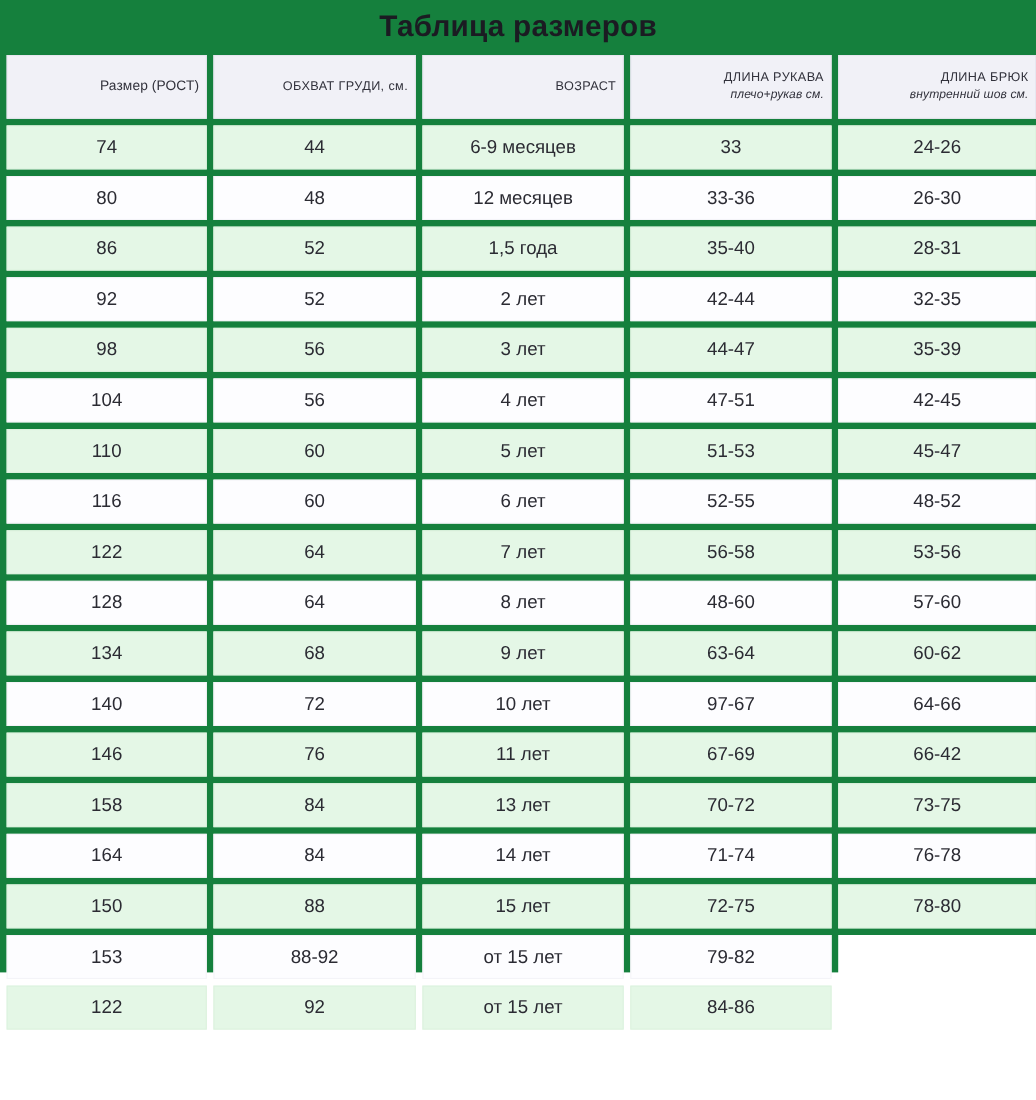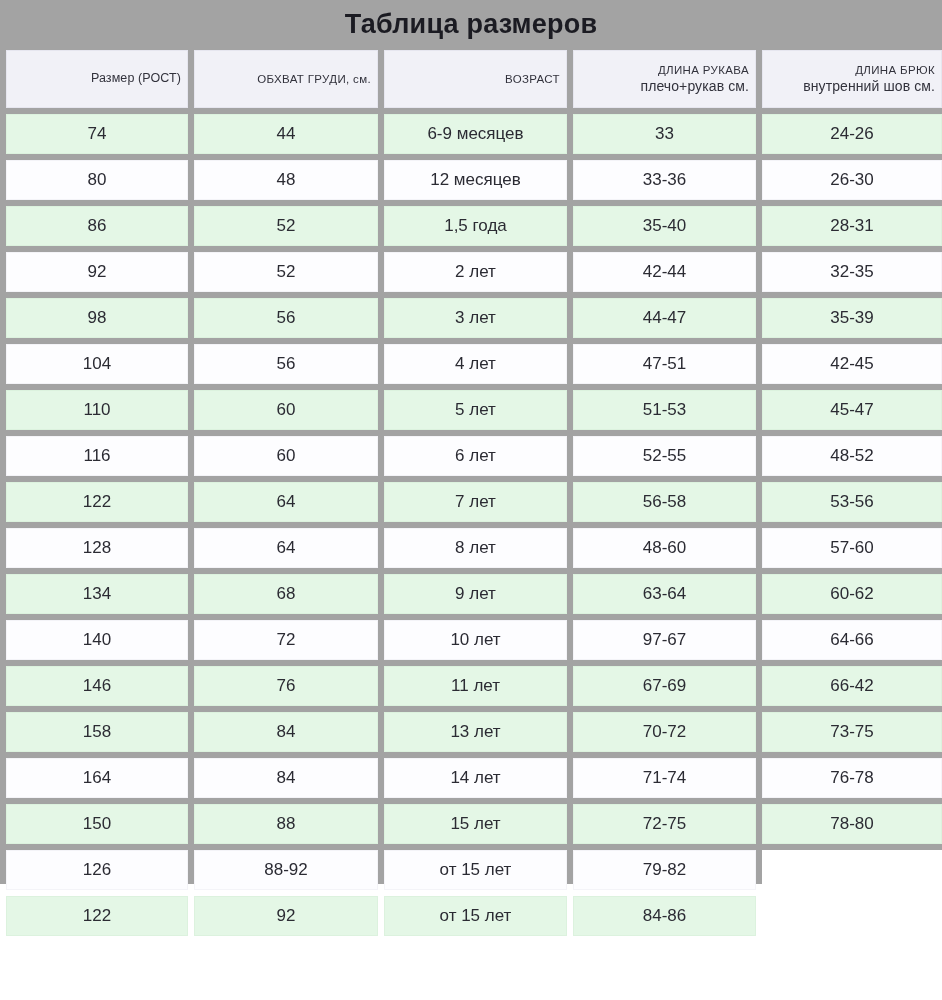--- a/index.html
+++ b/index.html
@@ -12,21 +12,21 @@
     height: 1000px;
     font-family: "Liberation Sans", sans-serif;
     color: #2b2b33;
     overflow: hidden;
   }
 
   .page {
     width: 942px;
     height: 884px;
     box-sizing: border-box;
-    background: #a3a3a3;
+    background: #15803d;
     display: flex;
     flex-direction: column;
   }
 
   
   .title {
     text-align: center;
     font-size: 27px;
     font-weight: 700;
     letter-spacing: 0.2px;
@@ -69,24 +69,25 @@
     font-size: 11.5px;
     letter-spacing: 0.35px;
     white-space: nowrap;
   }
   .th-main.mixed {
     font-size: 12.5px;
     letter-spacing: 0.1px;
   }
   .th-sub {
     display: block;
-    font-size: 14px;
+    font-size: 11px;
     letter-spacing: 0.1px;
     white-space: nowrap;
     margin-top: 1px;
+    font-style: italic;
   }
 
   tbody td {
     height: 34px;
     padding: 2px 6px;
     text-align: center;
     vertical-align: middle;
     font-size: 17px;
     color: #2b2b33;
     border: 1px solid transparent;
@@ -251,21 +252,21 @@
           <td>76-78</td>
         </tr>
         <tr class="green">
           <td>150</td>
           <td>88</td>
           <td>15 лет</td>
           <td>72-75</td>
           <td>78-80</td>
         </tr>
         <tr class="plain">
-          <td>126</td>
+          <td>153</td>
           <td>88-92</td>
           <td>от 15 лет</td>
           <td>79-82</td>
           <td class="empty"></td>
         </tr>
         <tr class="green">
           <td>122</td>
           <td>92</td>
           <td>от 15 лет</td>
           <td>84-86</td>

